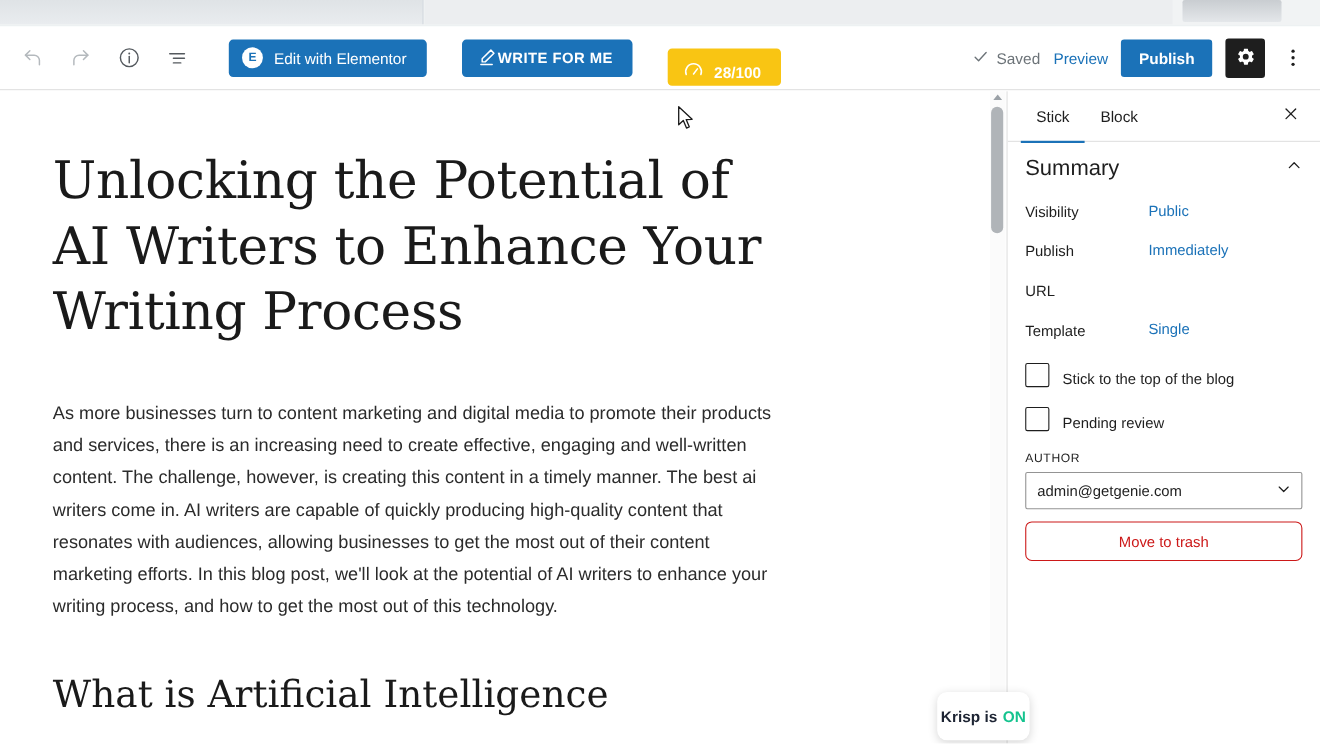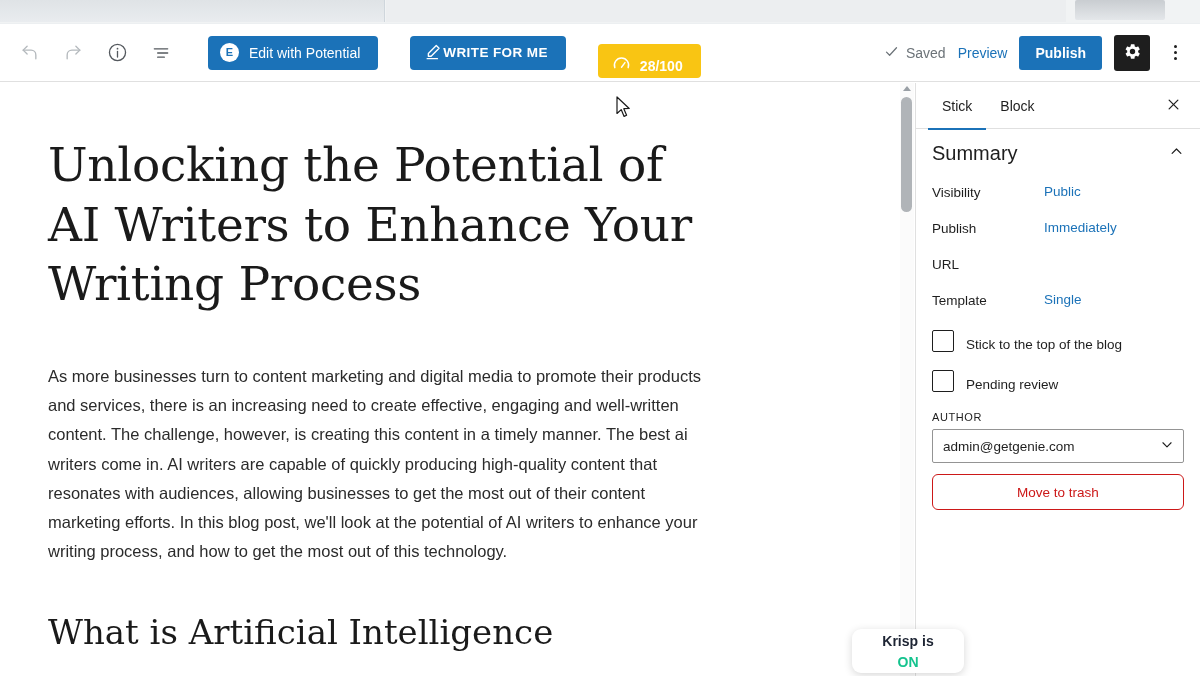--- a/index.html
+++ b/index.html
@@ -386,32 +386,31 @@
     color: #cc1818;
     font-size: 13.5px;
     font-family: inherit;
     cursor: pointer;
   }
 
   
   .krisp-toast {
     position: absolute;
     left: 852px; top: 629px;
-    width: 112px; height: 44px;
+    width: 84px; height: 44px;
     background: #ffffff;
     border-radius: 9px;
     box-shadow: 0 2px 9px rgba(0,0,0,0.16);
     display: flex;
     align-items: center;
     justify-content: center;
     gap: 5px;
     font-size: 14px;
     font-weight: bold;
     z-index: 40;
-    flex-direction: column;
   }
   .krisp-toast .k-name { color: #1d2433; }
   .krisp-toast .k-state { color: #14c38e; }
 
   
   .cursor {
     position: absolute;
     left: 616px; top: 96px;
     width: 16px; height: 24px;
     z-index: 60;
@@ -464,21 +463,21 @@
             <line x1="8" y1="12" x2="20" y2="12"></line>
             <line x1="8" y1="17" x2="16" y2="17"></line>
           </svg>
         </span>
       </button>
     </div>
 
     <div class="tb-buttons">
       <button class="btn-elementor">
         <span class="elementor-mark">E</span>
-        <span>Edit with Potential</span>
+        <span>Edit with Elementor</span>
       </button>
 
       <button class="btn-write">
         <span>
           <svg width="19" height="19" viewBox="0 0 24 24" fill="none" stroke="#ffffff" stroke-width="1.7" stroke-linecap="round" stroke-linejoin="round">
             <path d="M15.5 4.5l3.5 3.5L9 18H5.5v-3.5z"></path>
             <line x1="4" y1="21" x2="17" y2="21"></line>
           </svg>
         </span>
         <span>WRITE FOR ME</span>

